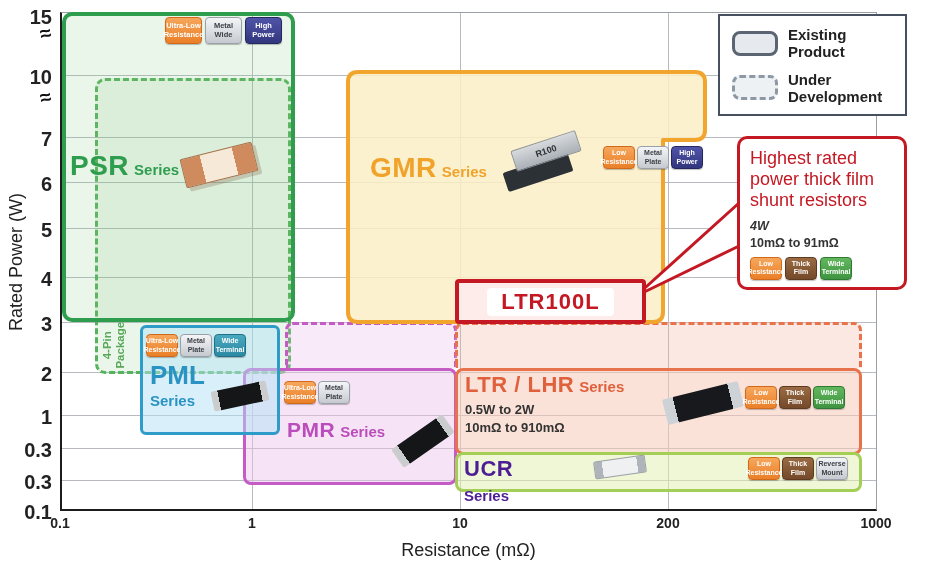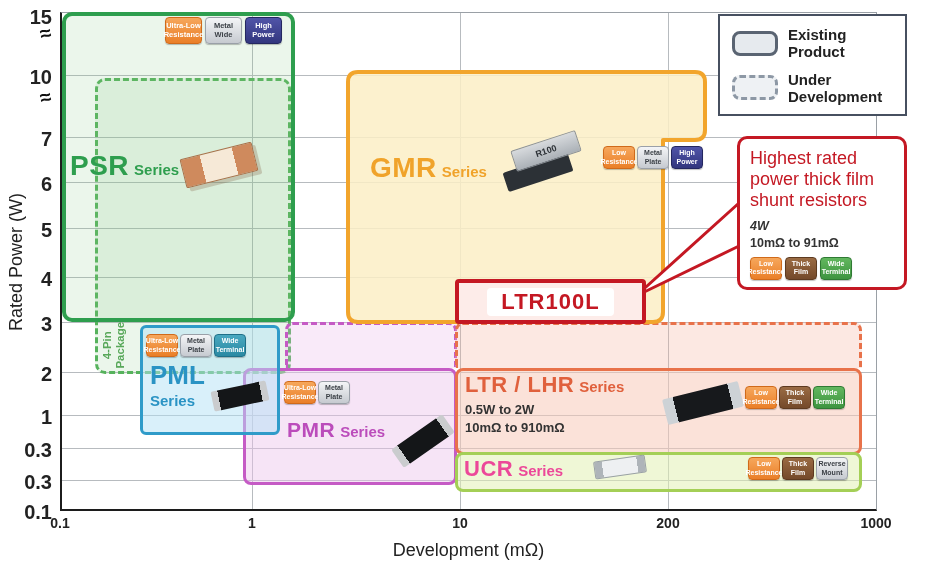--- a/index.html
+++ b/index.html
@@ -39,21 +39,21 @@
   
   .stitle { position: absolute; display: flex; align-items: baseline; gap: 5px; font-weight: bold; }
   .stitle .t1 { font-size: 28px; letter-spacing: 0.5px; }
   .stitle .t2 { font-size: 15px; }
   #psr-title { left: 70px; top: 150px; color: #2e9e4e; text-align: center; }
   #gmr-title { left: 360px; top: 152px; color: #f0a32a; margin-left: 10px; }
   #pmr-title { left: 287px; top: 418px; color: #bb4cbb; }
   #pmr-title .t1 { font-size: 21px; }
   #ltr-title { left: 465px; top: 372px; color: #e0603c; }
   #ltr-title .t1 { font-size: 22px; }
-  #ucr-title { left: 464px; top: 456px; color: #ec4899; }
+  #ucr-title { left: 464px; top: 456px; color: #4c1d95; flex-direction: column; }
   #ucr-title .t1 { font-size: 22px; }
   #pml-name   { left: 150px; top: 360px; font-size: 26px; font-weight: bold; color: #2a93c4; }
   #pml-series { left: 150px; top: 392px; font-size: 15px; font-weight: bold; color: #2a93c4; }
   #ltr-spec1 { left: 465px; top: 402px; font-size: 13px; font-weight: 600; color: #333; }
   #ltr-spec2 { left: 465px; top: 420px; font-size: 13px; font-weight: 600; color: #333; }
   #psr-note  { left: 82px; top: 332px; width: 64px; transform: rotate(-90deg); font-size: 11.5px; font-weight: bold; color: #58a85a;
                text-align: center; line-height: 1.15; white-space: pre-line; }
 
   
   .badges { position: absolute; display: flex; gap: 3px; }
@@ -255,21 +255,21 @@
 Product</div>
     </div>
     <div class="legend-row">
       <div class="swatch dashed"></div>
       <div class="legend-label">Under
 Development</div>
     </div>
   </div>
 
   <div class="ylabel">Rated Power (W)</div>
-  <div class="xlabel">Development (mΩ)</div>
+  <div class="xlabel">Resistance (mΩ)</div>
 
   <div class="ytick" style="top:6px">15</div>
   <div class="ytick" style="top:66px">10</div>
   <div class="ytick" style="top:128px">7</div>
   <div class="ytick" style="top:173px">6</div>
   <div class="ytick" style="top:219px">5</div>
   <div class="ytick" style="top:268px">4</div>
   <div class="ytick" style="top:313px">3</div>
   <div class="ytick" style="top:363px">2</div>
   <div class="ytick" style="top:406px">1</div>

